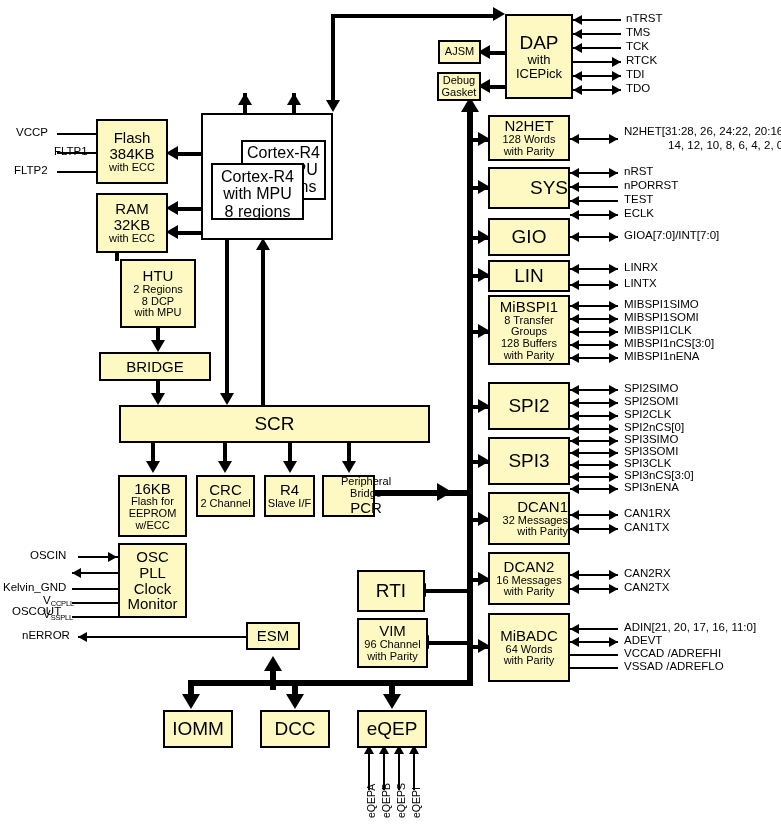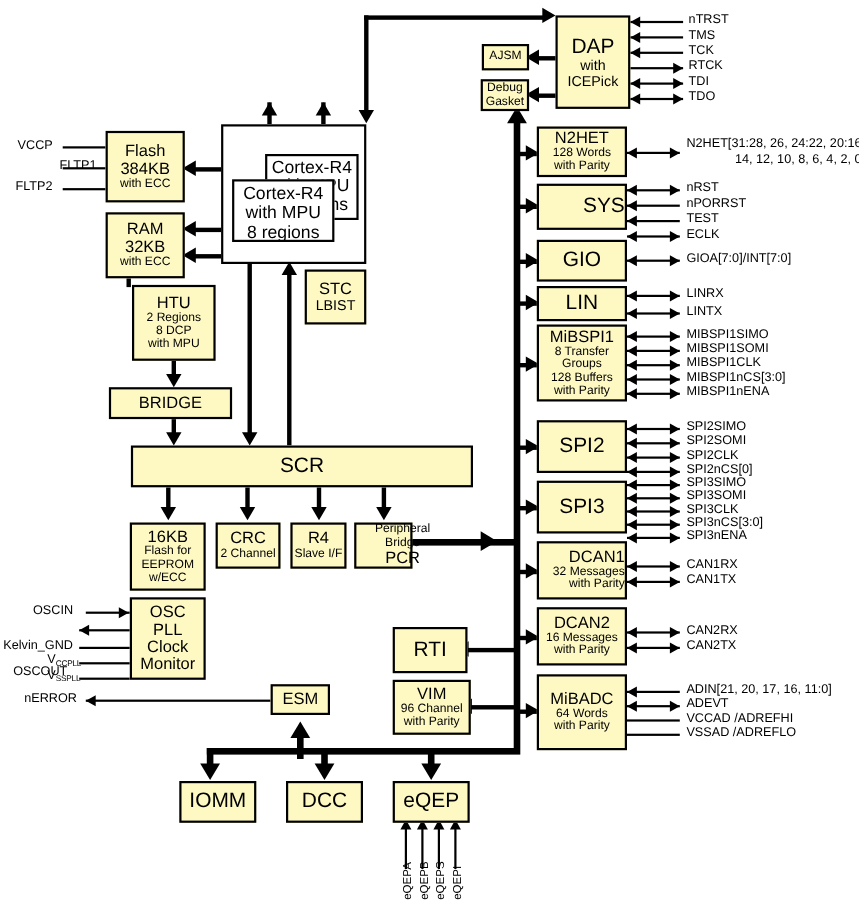--- a/index.html
+++ b/index.html
@@ -71,24 +71,20 @@
     <div class="t3">with MPU</div>
     <div class="t3">8 regions</div>
   </div>
 
   <div class="cpufront" style="left:211px;top:163px;width:93px;height:57px;">
     <div class="t4">Cortex-R4</div>
     <div class="t3">with MPU</div>
     <div class="t3">8 regions</div>
   </div>
 
-  <div class="box" style="left:277px;top:245px;width:56px;height:50px;">
-    <div class="t4">STC</div>
-    <div class="t6">LBIST</div>
-  </div>
 
   <div class="box" style="left:96px;top:119px;width:72px;height:65px;">
     <div class="t4">Flash</div>
     <div class="t4">384KB</div>
     <div class="t3">with ECC</div>
   </div>
   <div class="box" style="left:96px;top:193px;width:72px;height:60px;">
     <div class="t4">RAM</div>
     <div class="t4">32KB</div>
     <div class="t3">with ECC</div>

